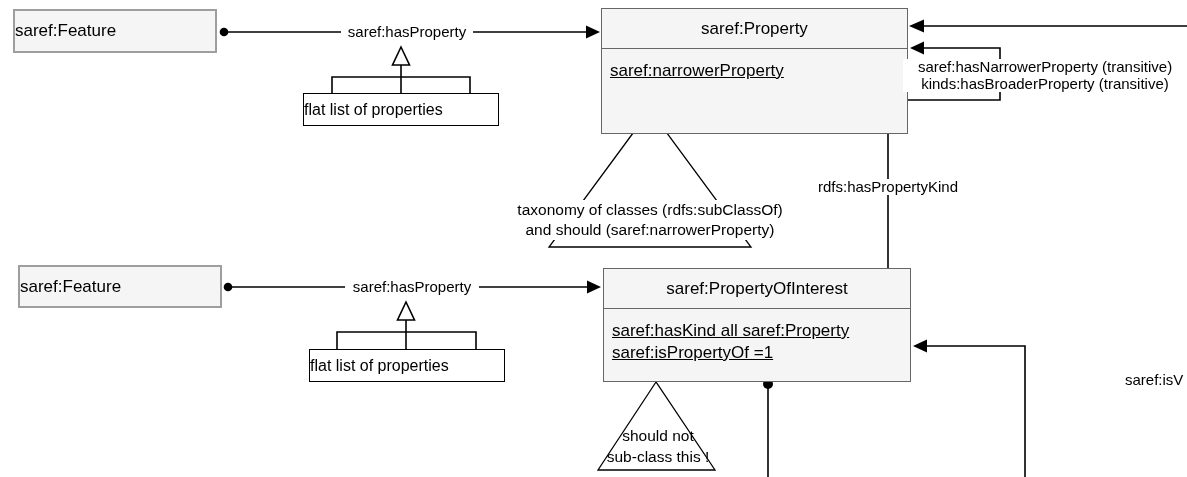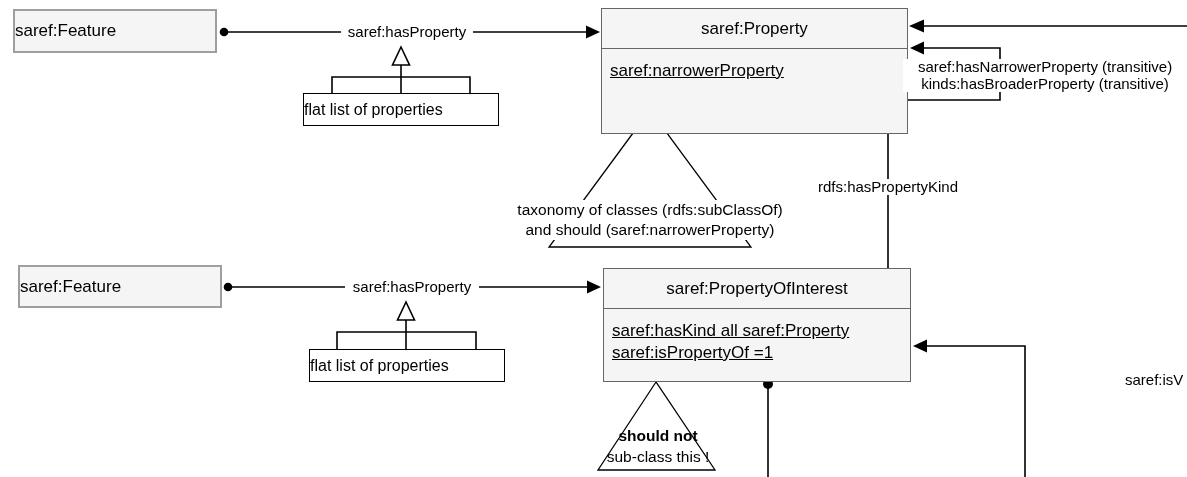--- a/index.html
+++ b/index.html
@@ -117,17 +117,17 @@
   </div>
 
   <div class="right-label" style="left:1125px;top:371px;">saref:isV</div>
 
   <div class="note bg" style="left:496px;top:200px;width:308px;line-height:20px;">
     <div>taxonomy of classes (rdfs:subClassOf)</div>
     <div>and should (saref:narrowerProperty)</div>
   </div>
 
   <div class="note" style="left:587px;top:425px;width:142px;line-height:21px;">
-    <div style="font-weight:bold;text-align:center;">should not</div>
+    <div style="font-weight:normal;text-align:center;">should not</div>
     <div>sub-class this !</div>
   </div>
 
 </div>
 
 </body></html>

